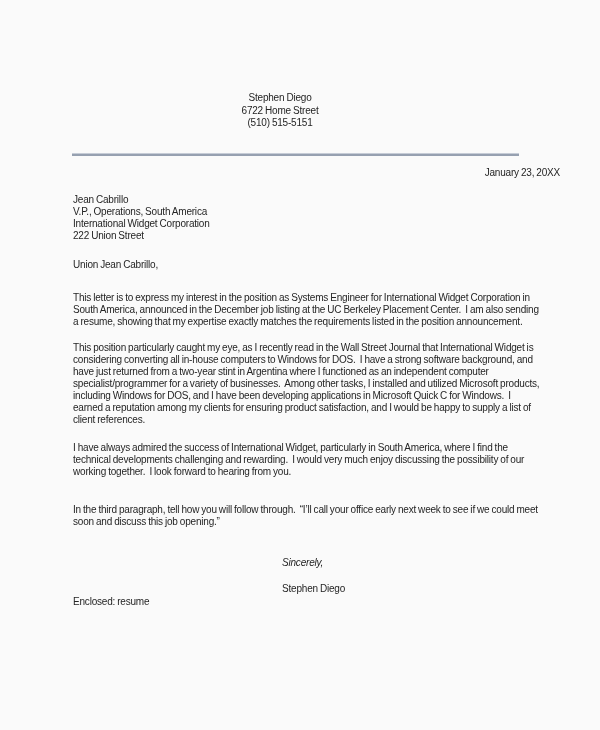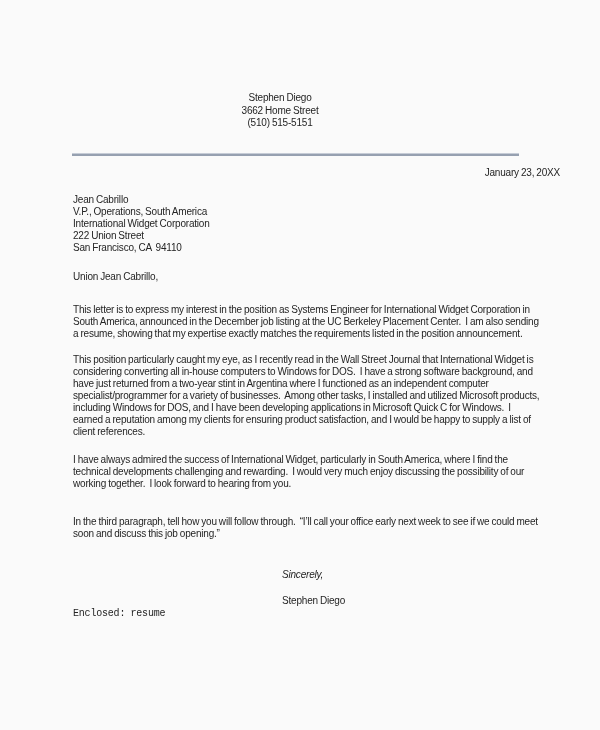--- a/index.html
+++ b/index.html
@@ -61,44 +61,42 @@
   .para-4 { margin-top: 26px; }
   .valediction-line {
     margin: 29px 0 0 282px;
     font-style: italic;
   }
   .signature-line {
     margin: 14px 0 0 282px;
   }
   .enclosure-line {
     margin: 1px 0 0 73px;
-    font-family: Liberation Mono, monospace;
   }
 </style>
 </head>
 <body>
 
 <div class="letter">
 
   <div class="sender-block">
     <div class="txt">Stephen Diego</div>
-    <div class="txt">3662 Home Street</div>
+    <div class="txt">6722 Home Street</div>
     <div class="txt">(510) 515-5151</div>
   </div>
 
   <div class="rule"></div>
 
   <div class="date-line txt">January 23, 20XX</div>
 
   <div class="recipient-block">
     <div class="txt">Jean Cabrillo</div>
     <div class="txt">V.P., Operations, South America</div>
     <div class="txt">International Widget Corporation</div>
     <div class="txt">222 Union Street</div>
-    <div class="txt">San Francisco, CA  94110</div>
   </div>
 
   <div class="salutation-line txt">Union Jean Cabrillo,</div>
 
   <div class="para para-1 txt">This letter is to express my interest in the position as Systems Engineer for International Widget Corporation in South America, announced in the December job listing at the UC Berkeley Placement Center.  I am also sending a resume, showing that my expertise exactly matches the requirements listed in the position announcement.</div>
   <div class="para para-2 txt">This position particularly caught my eye, as I recently read in the Wall Street Journal that International Widget is considering converting all in-house computers to Windows for DOS.  I have a strong software background, and have just returned from a two-year stint in Argentina where I functioned as an independent computer specialist/programmer for a variety of businesses.  Among other tasks, I installed and utilized Microsoft products, including Windows for DOS, and I have been developing applications in Microsoft Quick C for Windows.  I earned a reputation among my clients for ensuring product satisfaction, and I would be happy to supply a list of client references.</div>
   <div class="para para-3 txt">I have always admired the success of International Widget, particularly in South America, where I find the technical developments challenging and rewarding.  I would very much enjoy discussing the possibility of our working together.  I look forward to hearing from you.</div>
   <div class="para para-4 txt">In the third paragraph, tell how you will follow through.  “I’ll call your office early next week to see if we could meet soon and discuss this job opening.”</div>
 
   <div class="valediction-line txt">Sincerely,</div>

